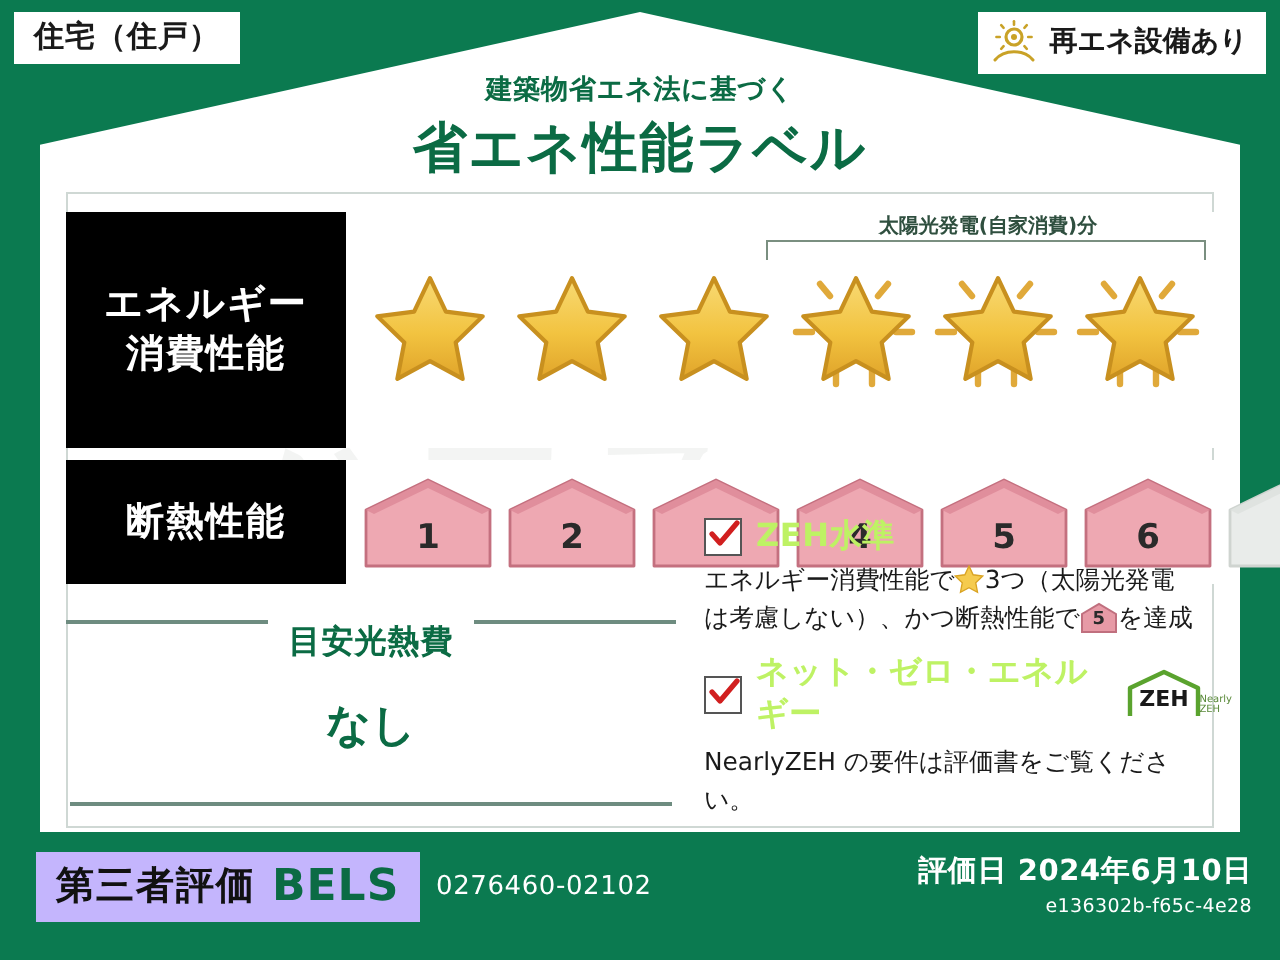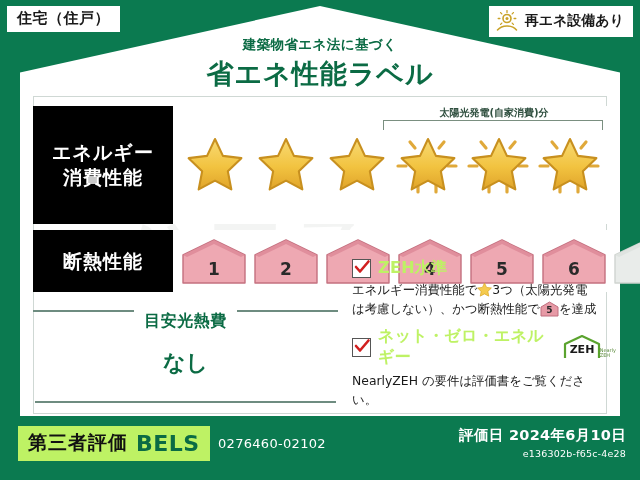--- a/index.html
+++ b/index.html
@@ -144,21 +144,21 @@
     position:absolute;left:0;right:0;top:3px;text-align:center;
     font-size:9px;font-weight:bold;color:#2a2a2a;
     font-family:"DejaVu Sans",sans-serif;
   }
   .zeh-logo{display:inline-block;width:44px;height:26px;vertical-align:-8px;position:relative;}
   .zeh-sub{font-size:5px;color:#5a8a3a;position:absolute;right:-12px;bottom:2px;line-height:1;font-family:"DejaVu Sans",sans-serif;}
 
   
   .footer{position:absolute;left:0;right:0;bottom:0;height:62px;}
   .bels-chip{
-    position:absolute;left:18px;top:8px;background:#bef264;
+    position:absolute;left:18px;top:8px;background:#c4b5fd;
     padding:4px 10px 5px 10px;display:flex;align-items:center;gap:8px;
   }
   .bels-jp{font-size:19px;font-weight:bold;color:#111;font-family:"DejaVu Sans",sans-serif;letter-spacing:1px;}
   .bels-en{font-size:22px;font-weight:bold;color:#0b6b44;font-family:"DejaVu Sans",sans-serif;letter-spacing:.5px;}
   .bels-no{
     position:absolute;left:218px;top:18px;color:#ffffff;font-size:13px;
     font-family:"DejaVu Sans",sans-serif;letter-spacing:.3px;
   }
   .bels-no span.sec{}
   .foot-right{position:absolute;right:14px;top:8px;text-align:right;color:#ffffff;}

